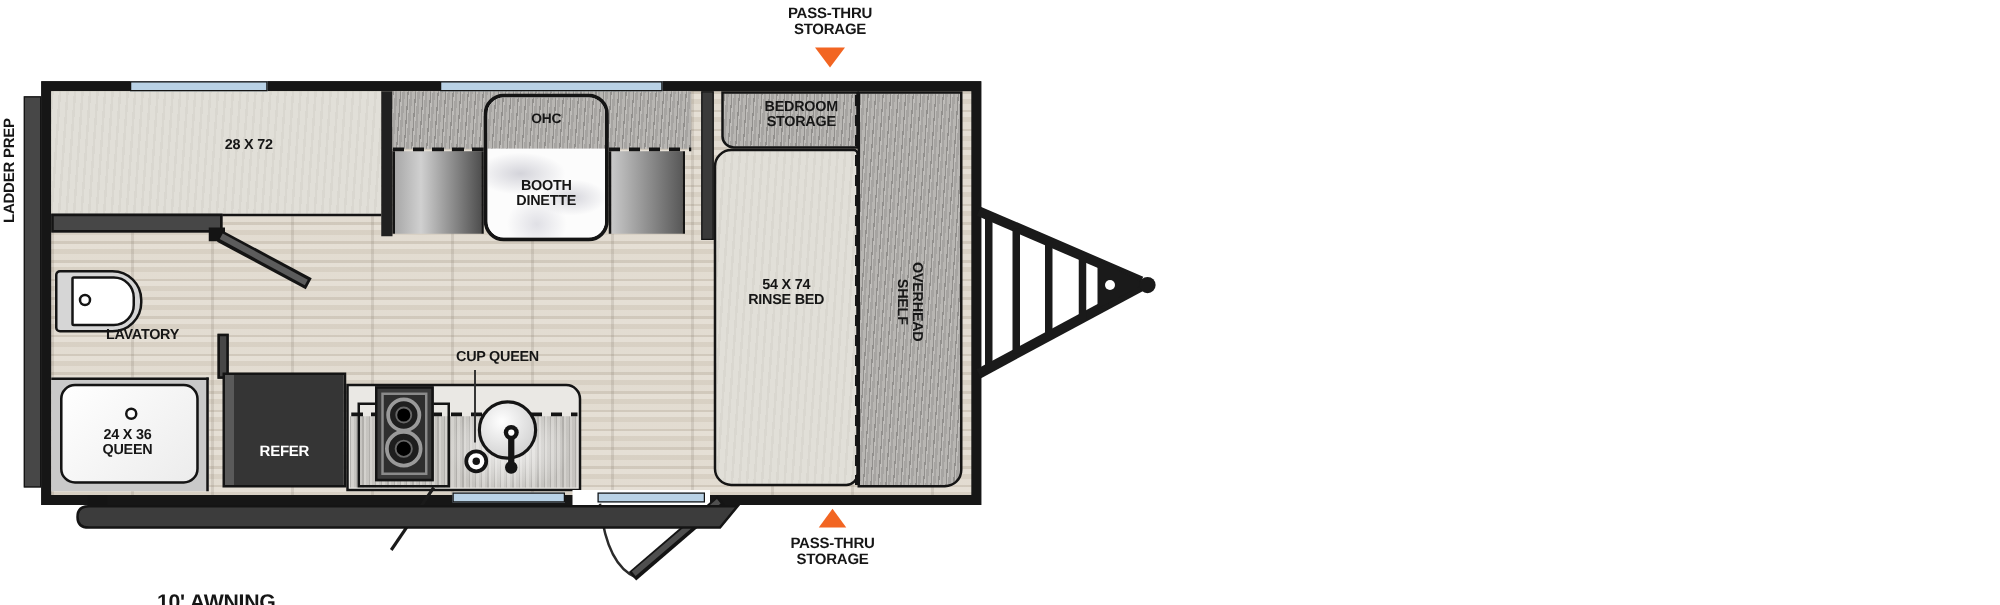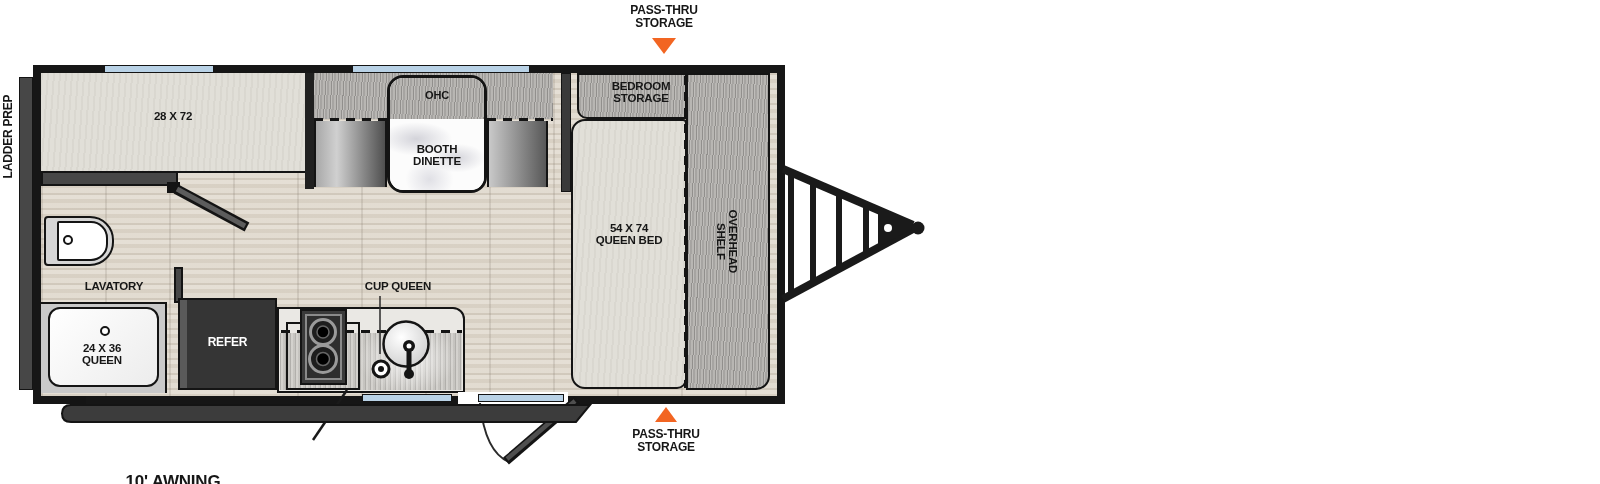--- a/index.html
+++ b/index.html
@@ -41,45 +41,45 @@
   <div class="abs" style="left:19px;top:77px;width:14px;height:313px;background:#474747;border:1px solid #141414;box-sizing:border-box;"></div>
   <div class="lbl" style="left:-42px;top:130px;width:100px;transform:rotate(-90deg);font-size:12px;">
     <div>LADDER PREP</div>
   </div>
 
   <div class="abs" style="left:33px;top:65px;width:752px;height:339px;border:8px solid #161616;box-sizing:border-box;background:#161616;"></div>
 
   <div class="abs floor" style="left:41px;top:73px;width:736px;height:323px;"></div>
 
   <div class="abs softfill" style="left:41px;top:73px;width:264px;height:100px;border-bottom:2.5px solid #141414;box-sizing:border-box;"></div>
-  <div class="lbl" style="left:41px;top:110px;width:264px;">
+  <div class="lbl" style="left:41px;top:110px;width:316px;">
     <div>28 X 72</div>
   </div>
 
   <div class="abs wallgrey" style="left:41px;top:171px;width:137px;height:15px;"></div>
   <div class="abs" style="left:167px;top:182px;width:13px;height:11px;background:#141414;"></div>
   <div class="abs wallgrey" style="left:174px;top:267px;width:9px;height:36px;"></div>
 
   <div class="abs" style="left:44px;top:216px;width:70px;height:50px;background:#d6d6d6;border:2px solid #141414;border-radius:4px 24px 24px 4px;box-sizing:border-box;"></div>
   <div class="abs" style="left:57px;top:221px;width:51px;height:40px;background:#fff;border:2px solid #141414;border-radius:2px 17px 17px 2px;box-sizing:border-box;"></div>
   <div class="abs" style="left:63px;top:235px;width:10px;height:10px;background:#fff;border:2px solid #141414;border-radius:50%;box-sizing:border-box;"></div>
-  <div class="lbl" style="left:64px;top:280px;width:100px;">
+  <div class="lbl" style="left:64px;top:262px;width:100px;">
     <div>LAVATORY</div>
   </div>
 
   <div class="abs" style="left:41px;top:302px;width:126px;height:91px;background:#c9c9c9;border-top:2px solid #141414;border-right:2px solid #141414;box-sizing:border-box;"></div>
   <div class="abs" style="left:48px;top:307px;width:111px;height:80px;background:linear-gradient(135deg,#ffffff,#ececec);border:2.5px solid #141414;border-radius:12px;box-sizing:border-box;"></div>
   <div class="abs" style="left:100px;top:326px;width:10px;height:10px;background:#fff;border:2px solid #141414;border-radius:50%;box-sizing:border-box;"></div>
   <div class="lbl" style="left:42px;top:342px;width:120px;">
     <div>24 X 36</div>
       <div>QUEEN</div>
   </div>
 
   <div class="abs" style="left:178px;top:298px;width:99px;height:92px;background:linear-gradient(to right,#5a5a5a 0 7px,#353535 7px);border:2.5px solid #141414;box-sizing:border-box;"></div>
-  <div class="lbl" style="left:178px;top:336px;width:99px;color:#ffffff;font-size:12px;">
+  <div class="lbl" style="left:178px;top:355px;width:99px;color:#ffffff;font-size:12px;">
     <div>REFER</div>
   </div>
 
   <div class="abs" style="left:277px;top:307px;width:188px;height:86px;background:#eae8e4;border:2.5px solid #141414;border-radius:0 12px 0 0;box-sizing:border-box;overflow:hidden;">
     <div class="abs" style="left:1px;top:24px;right:1px;bottom:1px;background:
            radial-gradient(70px 50px at 70% 45%, rgba(255,255,255,0.75), rgba(255,255,255,0) 70%),
            repeating-linear-gradient(90deg, rgba(88,86,83,0.25) 0 1px, rgba(222,220,216,0.30) 1px 3px, rgba(160,158,154,0.20) 3px 5px),#cfcdc9;"></div>
   </div>
   <div class="dash-h" style="left:281px;top:330px;width:181px;"></div>
   <div class="abs" style="left:286px;top:322px;width:74px;height:68px;border:2.5px solid #141414;box-sizing:border-box;z-index:4;"></div>
@@ -116,21 +116,21 @@
   <div class="abs grain" style="left:686px;top:73px;width:84px;height:317px;border:2.5px solid #141414;border-radius:0 0 14px 0;box-sizing:border-box;"></div>
   <div class="abs grain" style="left:577px;top:73px;width:110px;height:46px;border:2.5px solid #141414;border-radius:0 0 0 10px;box-sizing:border-box;"></div>
   <div class="lbl" style="left:577px;top:80px;width:128px;">
     <div>BEDROOM</div>
       <div>STORAGE</div>
   </div>
   <div class="abs softfill" style="left:571px;top:119px;width:116px;height:270px;border:2.5px solid #141414;border-radius:14px 4px 10px 14px;box-sizing:border-box;"></div>
   <div class="dash-v" style="left:684px;top:76px;height:312px;"></div>
   <div class="lbl" style="left:571px;top:222px;width:116px;">
     <div>54 X 74</div>
-      <div>QUEEN BED</div>
+      <div>RINSE BED</div>
   </div>
   <div class="lbl" style="left:667px;top:229px;width:120px;transform:rotate(90deg);">
     <div>OVERHEAD</div>
       <div>SHELF</div>
   </div>
 
   <div class="window" style="left:104px;top:65px;width:110px;height:8px;"></div>
   <div class="window" style="left:352px;top:65px;width:178px;height:8px;"></div>
   <div class="window" style="left:362px;top:394px;width:90px;height:8px;"></div>
 

